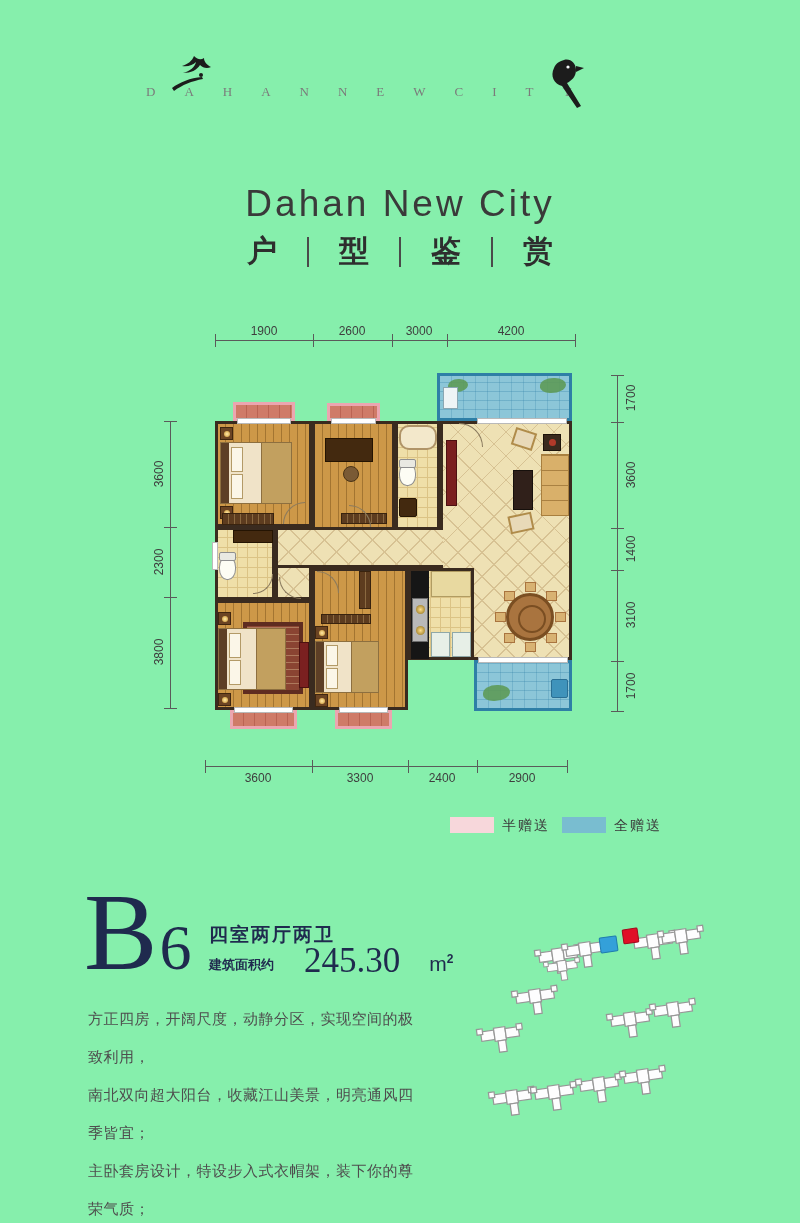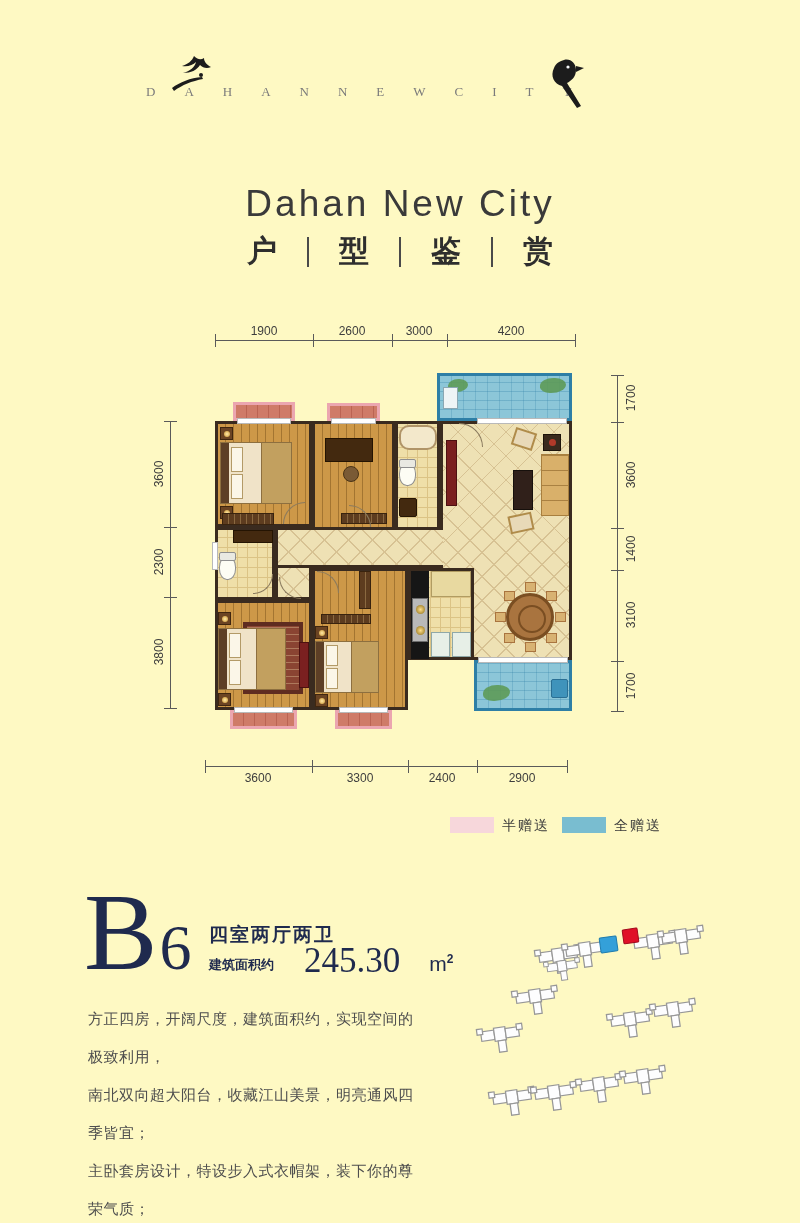--- a/index.html
+++ b/index.html
@@ -1,16 +1,16 @@
 <!DOCTYPE html>
 <html><head>
 <meta charset="utf-8">
 <style>
   html,body{margin:0;padding:0;}
-  .page{position:relative;width:800px;height:1223px;background:#fef9c3;overflow:hidden;
+  .page{position:relative;width:800px;height:1223px;background:#86efac;overflow:hidden;
         font-family:"Liberation Sans",sans-serif;color:#3c3c3c;}
   .abs{position:absolute;}
 
   
   .watermark{position:absolute;left:146px;top:84px;font-family:"Liberation Serif",serif;
     font-size:13px;letter-spacing:29px;color:#7b7b7b;white-space:nowrap;}
   .bird{position:absolute;}
   .title-main{position:absolute;left:0;top:183px;width:800px;text-align:center;
     font-size:37px;font-weight:400;letter-spacing:3px;color:#3a3a3a;}
   .title-sub{position:absolute;left:0;top:231px;width:800px;display:flex;
@@ -299,21 +299,21 @@
     <span class="six">6</span>
   </div>
   <div class="unit-type">四室两厅两卫</div>
   <div class="unit-area">
     <span class="pre">建筑面积约</span>
     <span class="val">245.30</span>
     <span class="un"><span>m</span><sup>2</sup></span>
   </div>
 
   <div class="desc">
-    <div>方正四房，开阔尺度，建筑面积约，实现空间的极致利用，</div>
+    <div>方正四房，开阔尺度，动静分区，实现空间的极致利用，</div>
     <div>南北双向超大阳台，收藏江山美景，明亮通风四季皆宜；</div>
     <div>主卧套房设计，特设步入式衣帽架，装下你的尊荣气质；</div>
 
   </div>
 
   <svg class="siteplan" width="290" height="250" viewBox="0 0 290 250">
     <defs>
       <g id="bldg" fill="#fdfdfe" stroke="#979797" stroke-width="1.3">
         <rect x="-20" y="-5" width="14" height="10"></rect>
         <rect x="-6" y="-7" width="12" height="14"></rect>

